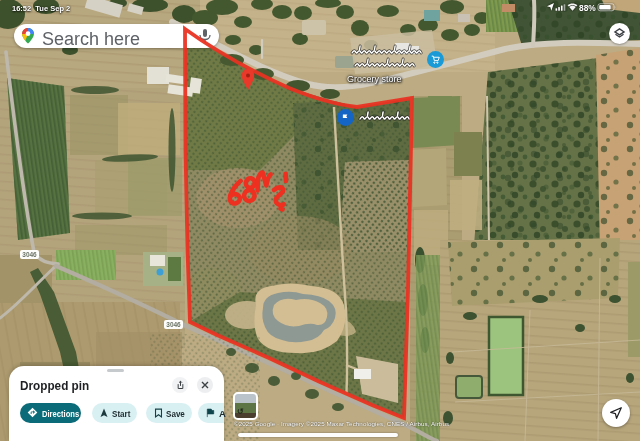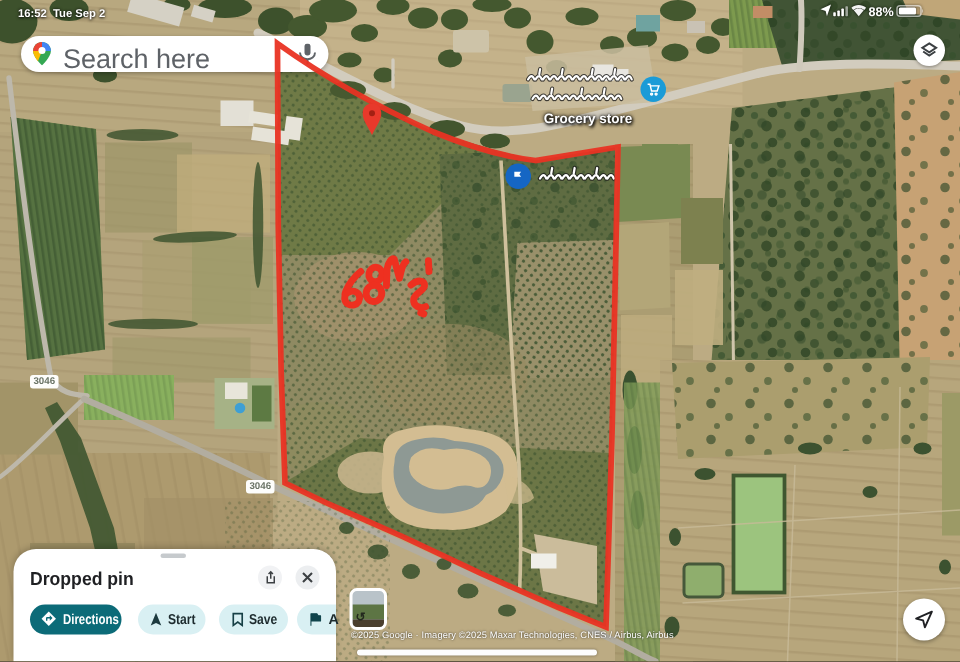--- a/index.html
+++ b/index.html
@@ -1,18 +1,18 @@
 <!DOCTYPE html>
 <html><head>
 <meta charset="utf-8">
 <style>
 html,body{margin:0;padding:0;background:#000;}
 #app{position:relative;width:640px;height:441px;overflow:hidden;font-family:"Liberation Sans",sans-serif;background:#bcab83;}
 #map{position:absolute;left:0;top:0;}
-.lbl{position:absolute;color:#fff;font-weight:bold;text-align:center;
+.lbl{position:absolute;color:#fff;font-weight:normal;text-align:left;
  text-shadow:0 0 2px rgba(0,0,0,.9),0 0 3px rgba(0,0,0,.8),1px 1px 2px rgba(0,0,0,.9);}
 </style>
 </head>
 <body>
 <div id="app">
 
 <svg id="map" width="640" height="441" viewBox="0 0 640 441">
 <defs>
 <pattern id="orch" width="5" height="4.2" patternUnits="userSpaceOnUse" patternTransform="rotate(38)">
   <circle cx="2.2" cy="2.1" r="1.05" fill="#3a512f" opacity="0.6"></circle>

